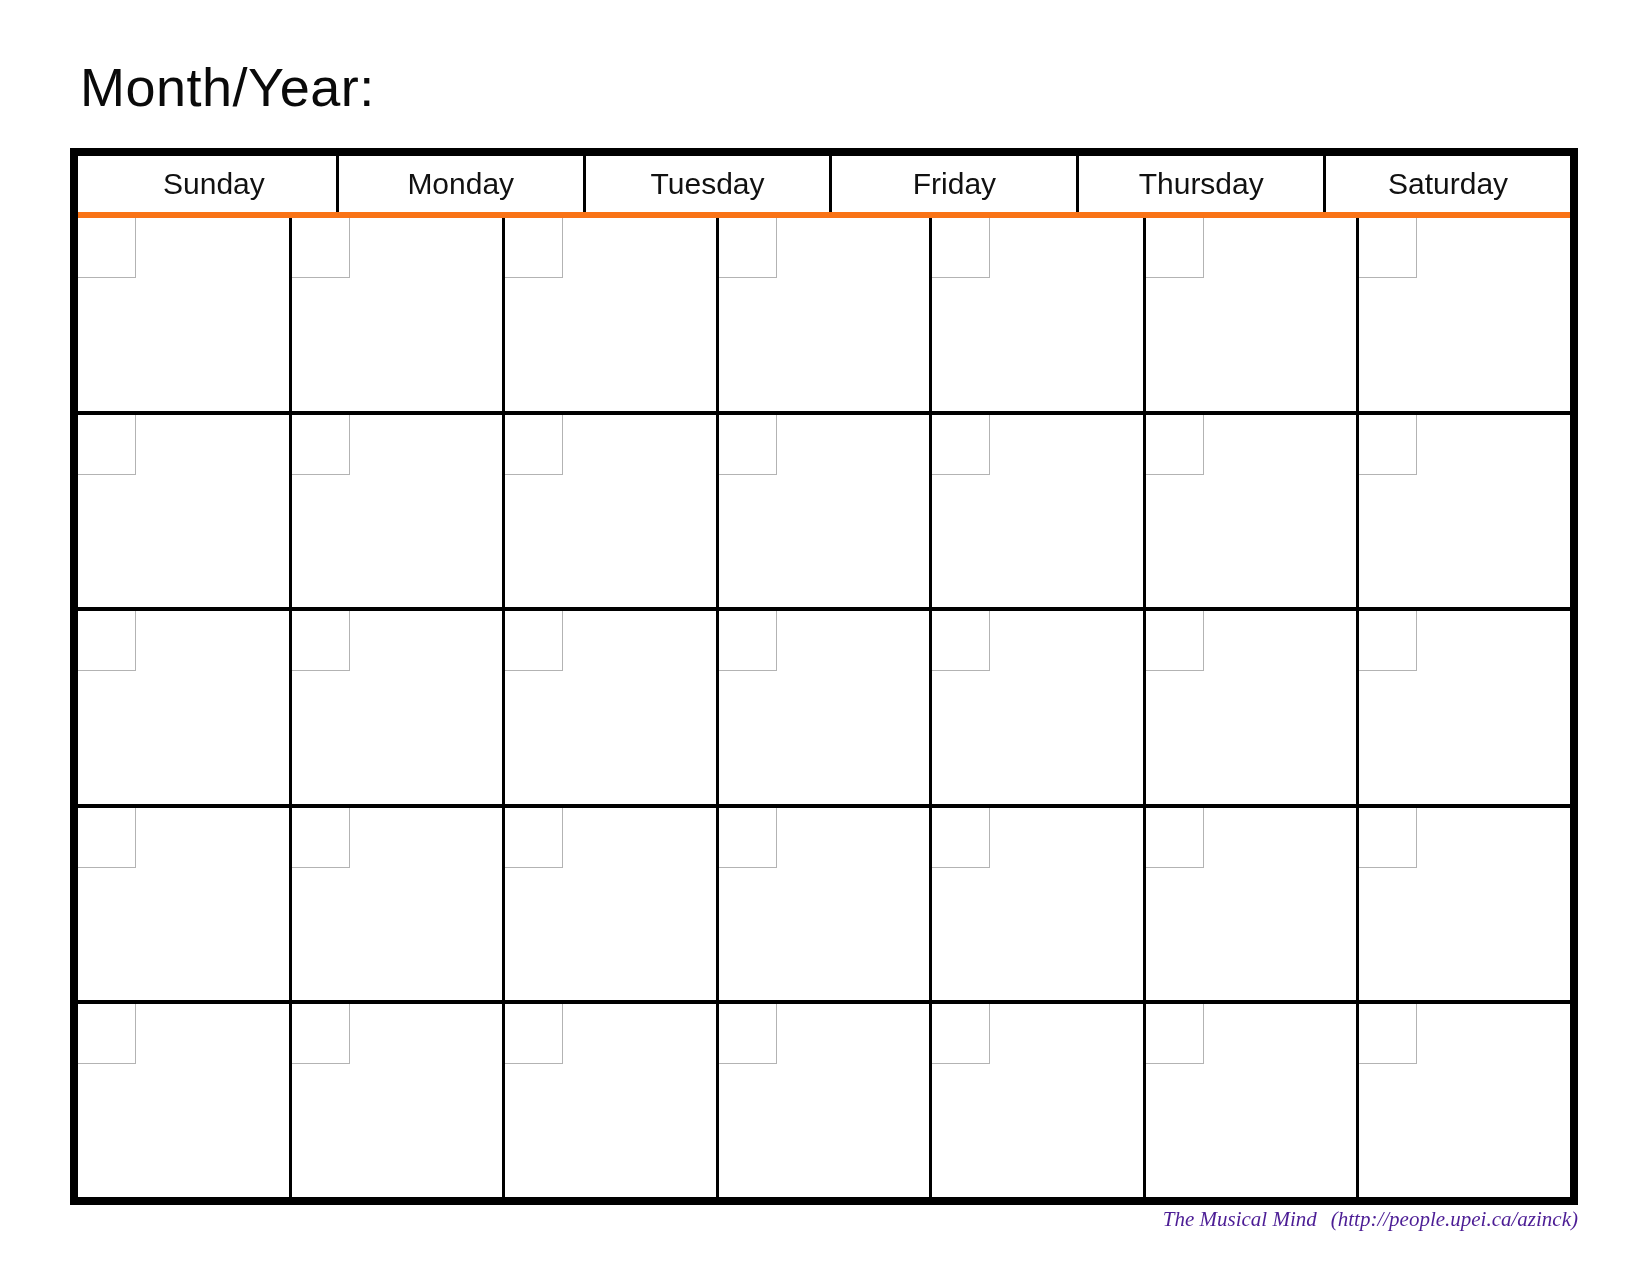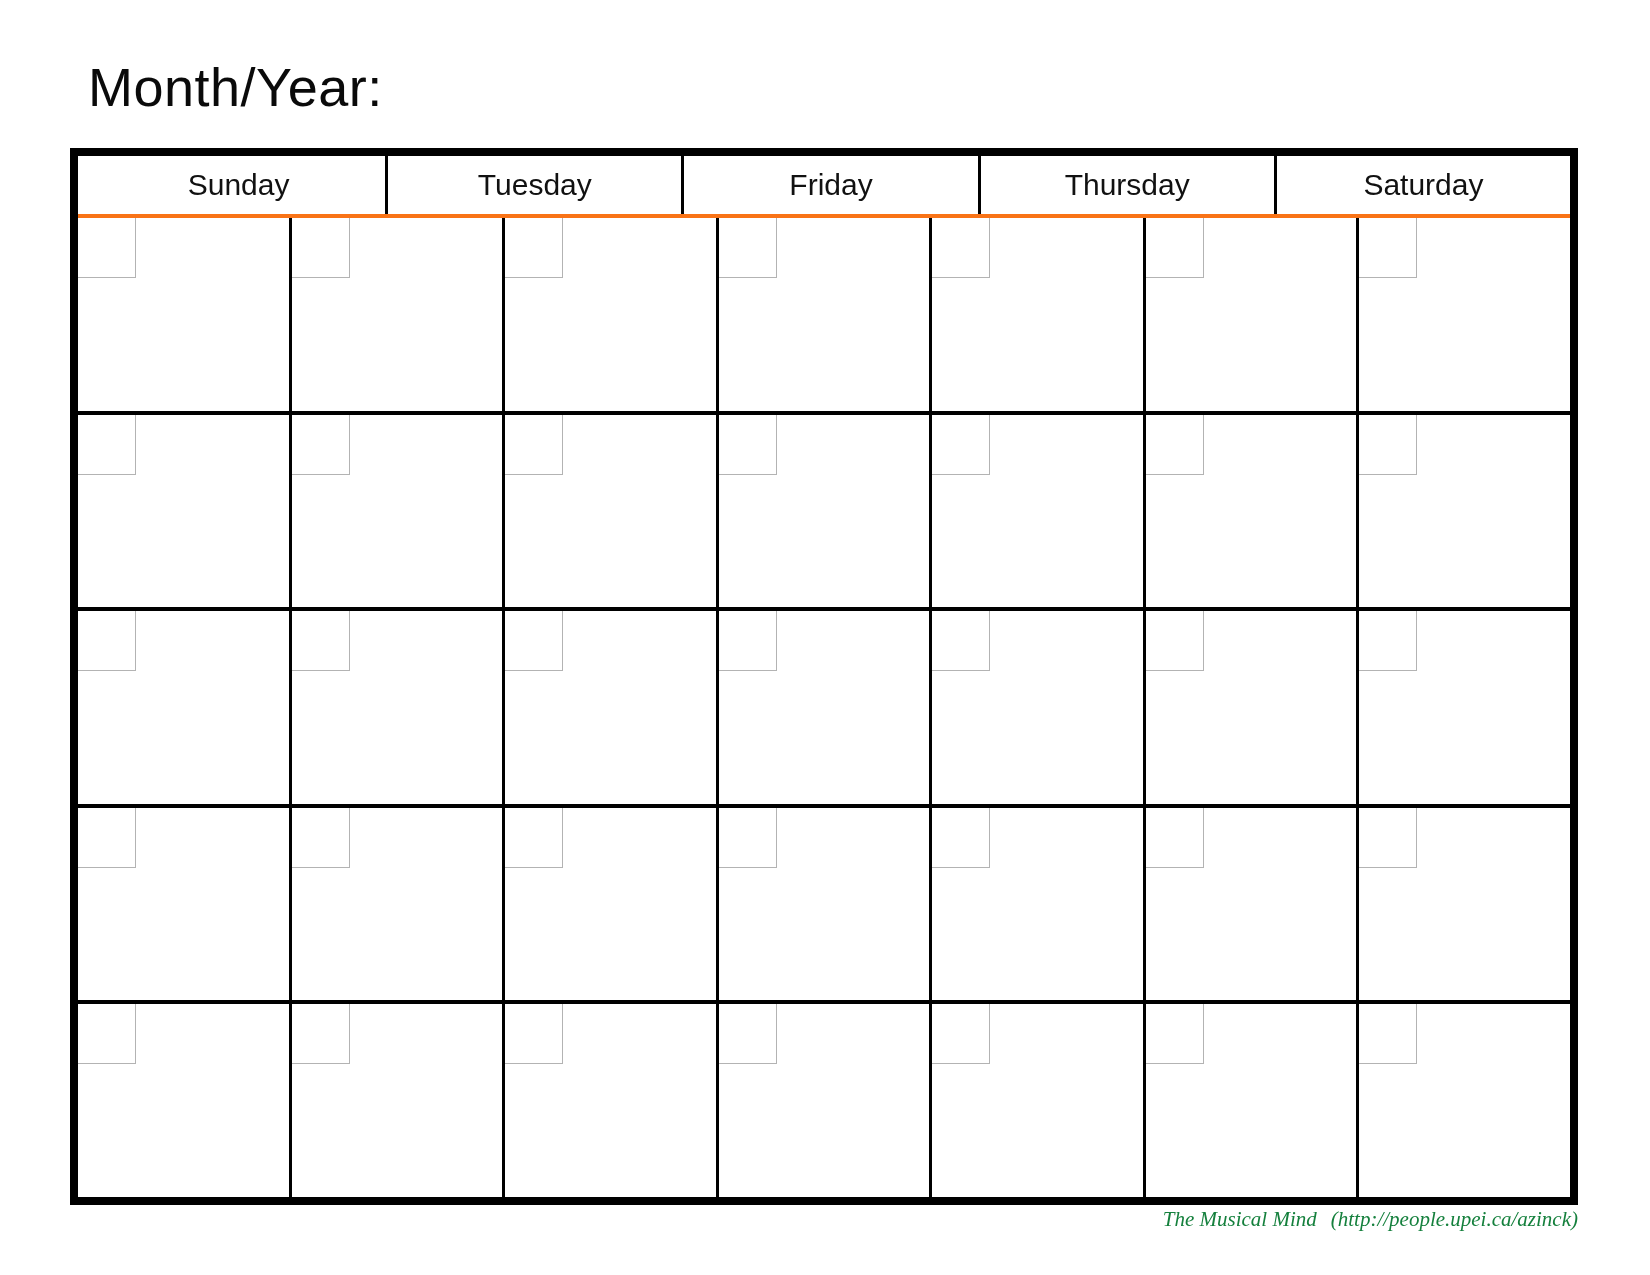--- a/index.html
+++ b/index.html
@@ -1,35 +1,35 @@
 <!DOCTYPE html>
 <html><head>
 <meta charset="utf-8">
 <style>
   * { margin:0; padding:0; box-sizing:border-box; }
   html, body { width:1650px; height:1275px; background:#ffffff; }
   body { position:relative; font-family:"Liberation Sans", sans-serif; color:#000; overflow:hidden; }
 
   .page-title {
-    position:absolute; left:88px; top:60px;
+    position:absolute; left:80px; top:60px;
     font-size:54px; line-height:1; font-weight:400;
     letter-spacing:0.5px; color:#0a0a0a;
   }
 
   .calendar {
     position:absolute; left:70px; top:148px;
     width:1508px; height:1057px;
     border:8px solid #000;
     display:flex; flex-direction:column;
     background:#fff;
   }
 
   .header-row {
     display:flex; flex:0 0 62px;
-    border-bottom:4px solid #f97316;
+    border-bottom:6px solid #f97316;
     padding-left:14px;
   }
   .header-cell {
     flex:1 1 0; display:flex; align-items:center; justify-content:center;
     font-size:30px; font-weight:400; color:#111;
     border-right:3px solid #000;
   }
   .header-cell:last-child { border-right:none; }
 
   .week-row {
@@ -48,33 +48,34 @@
   .date-box {
     position:absolute; top:0; left:0;
     width:58px; height:60px;
     border-right:1px solid #b3b3b3;
     border-bottom:1px solid #b3b3b3;
   }
 
   .footer {
     position:absolute; top:1207px; right:72px;
     font-family:"Liberation Serif", serif;
-    font-style:italic; font-size:21px; color:#15803d;
+    font-style:italic; font-size:21px; color:#4c1d95;
     white-space:nowrap;
   }
   .footer .credit { margin-right:14px; }
 </style>
 </head>
 <body>
 
 <div class="page-title">Month/Year:</div>
 
 <div class="calendar">
   <div class="header-row">
     <div class="header-cell">Sunday</div>
+    <div class="header-cell">Monday</div>
     <div class="header-cell">Tuesday</div>
     <div class="header-cell">Friday</div>
     <div class="header-cell">Thursday</div>
     <div class="header-cell">Saturday</div>
   </div>
 
 <div class="week-row">
       <div class="day-cell">
         <div class="date-box"></div>
       </div>

